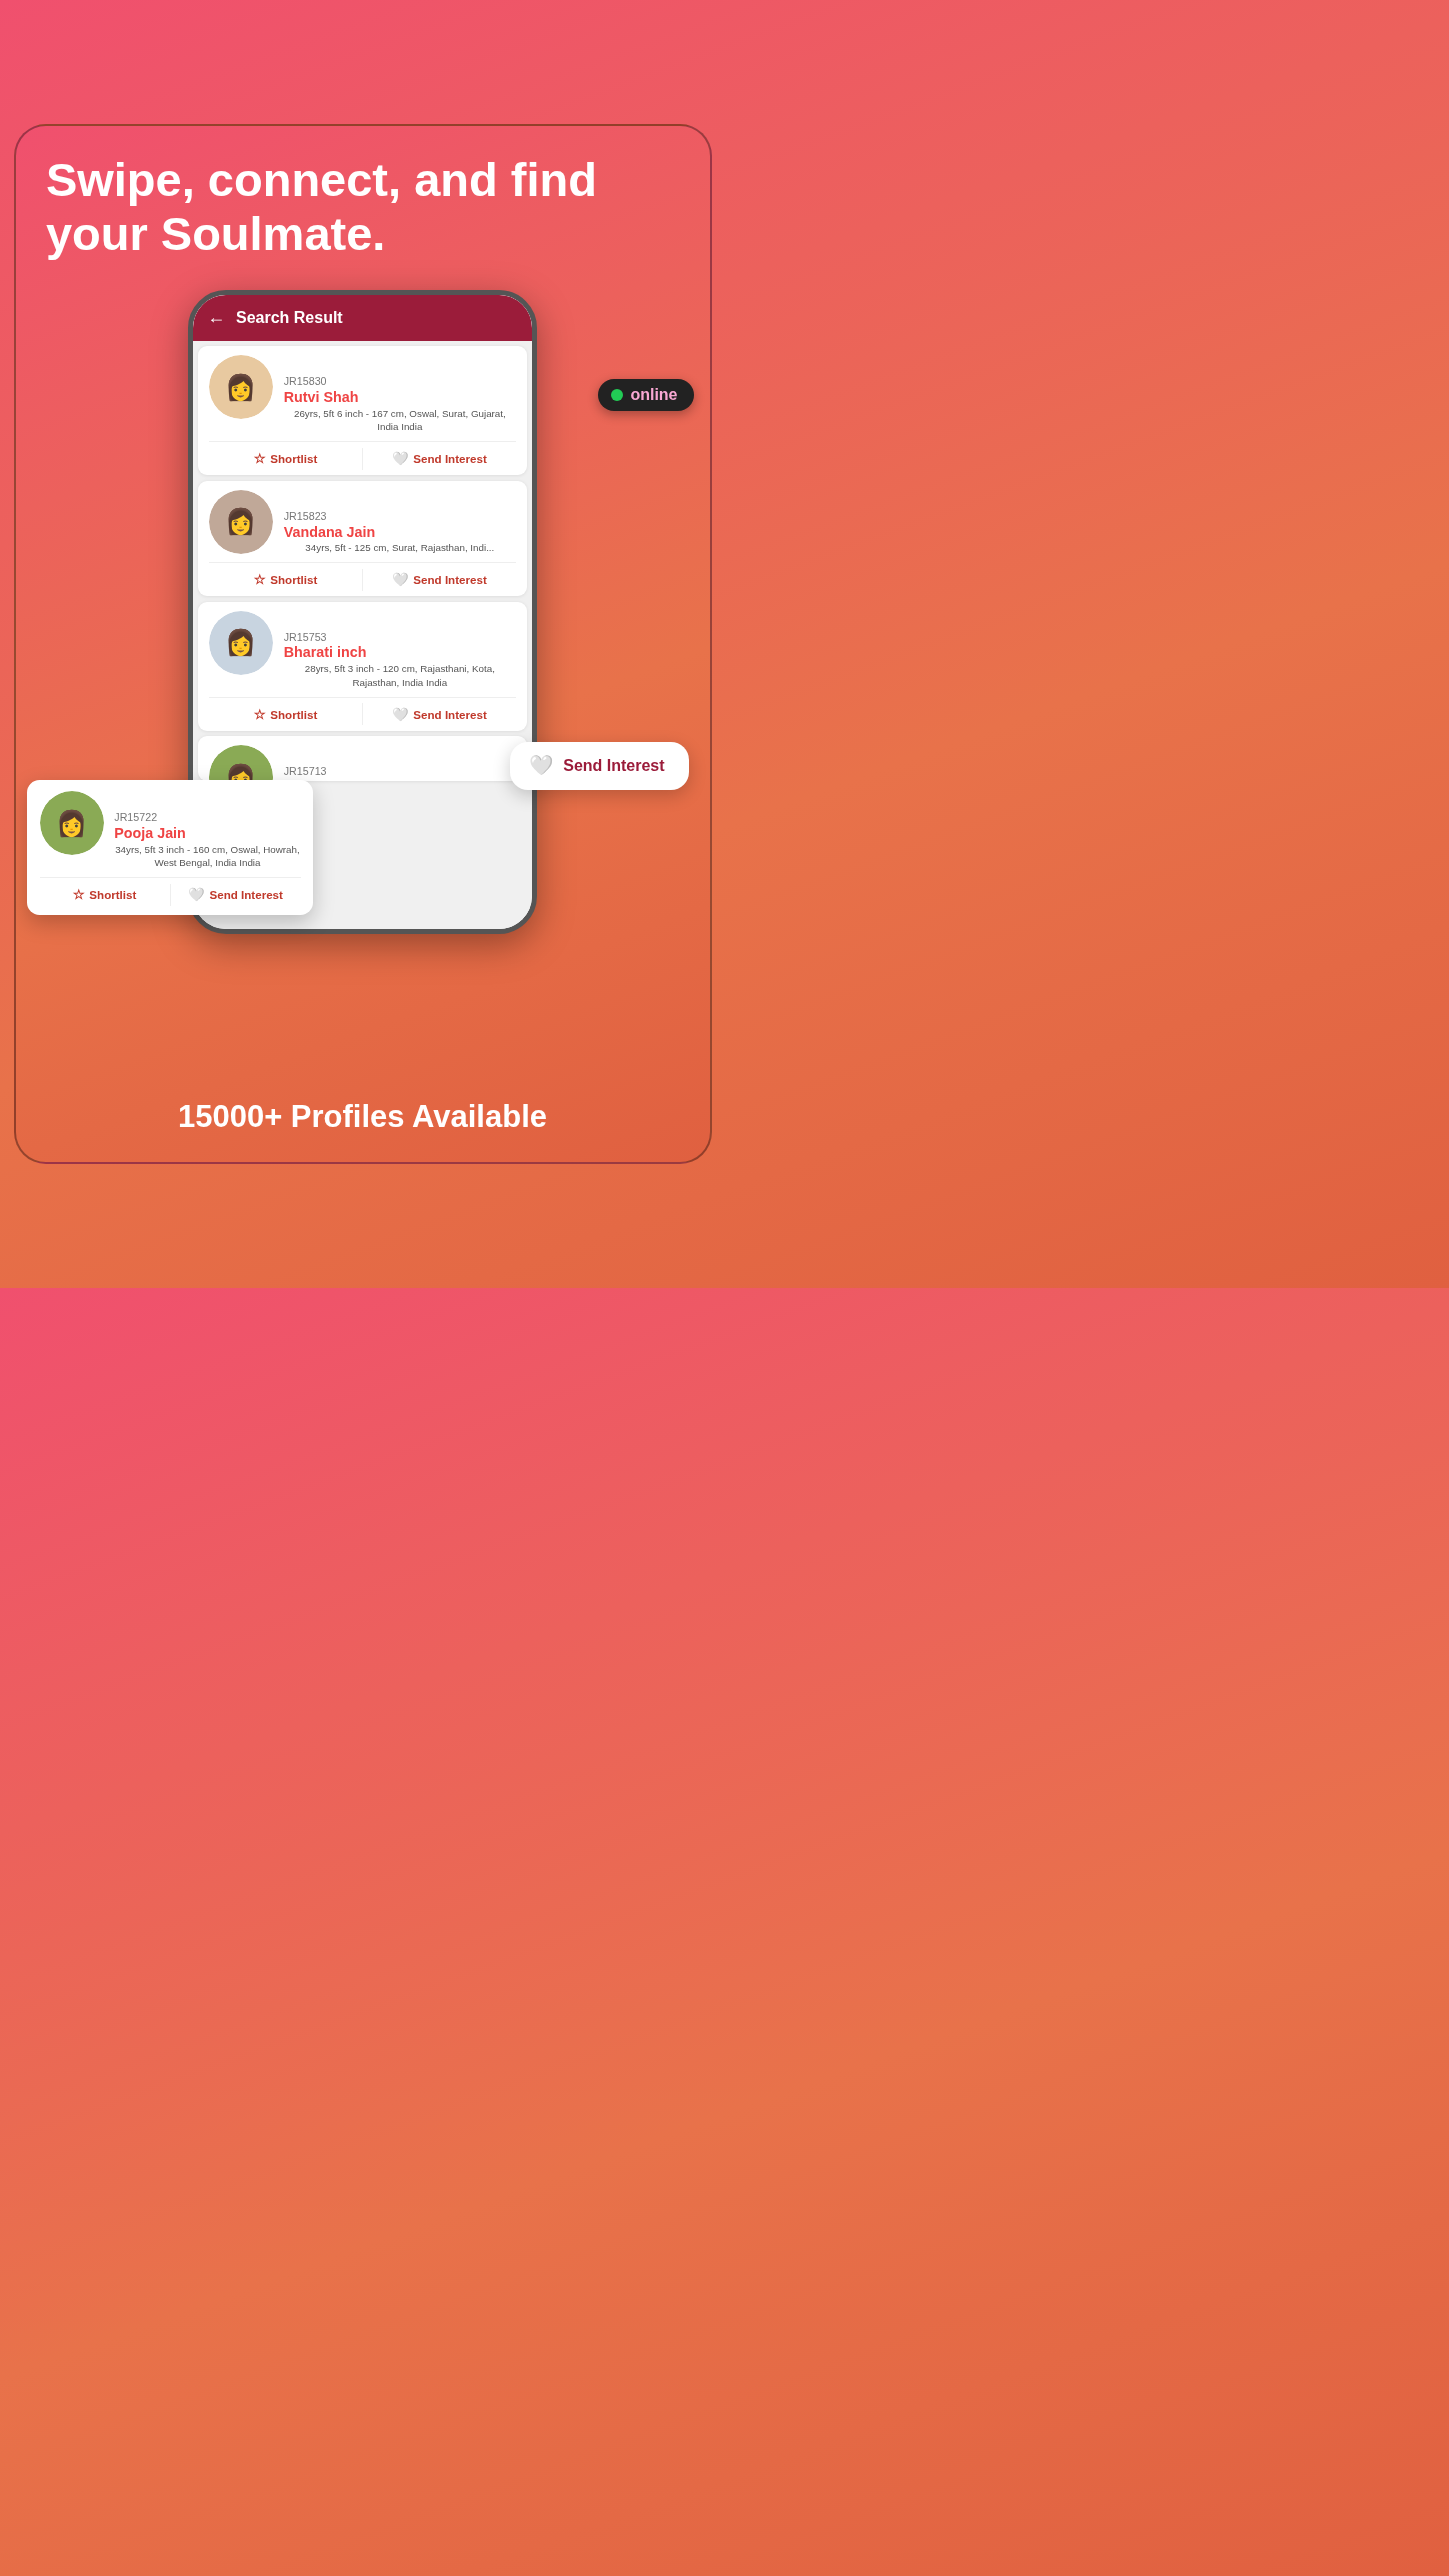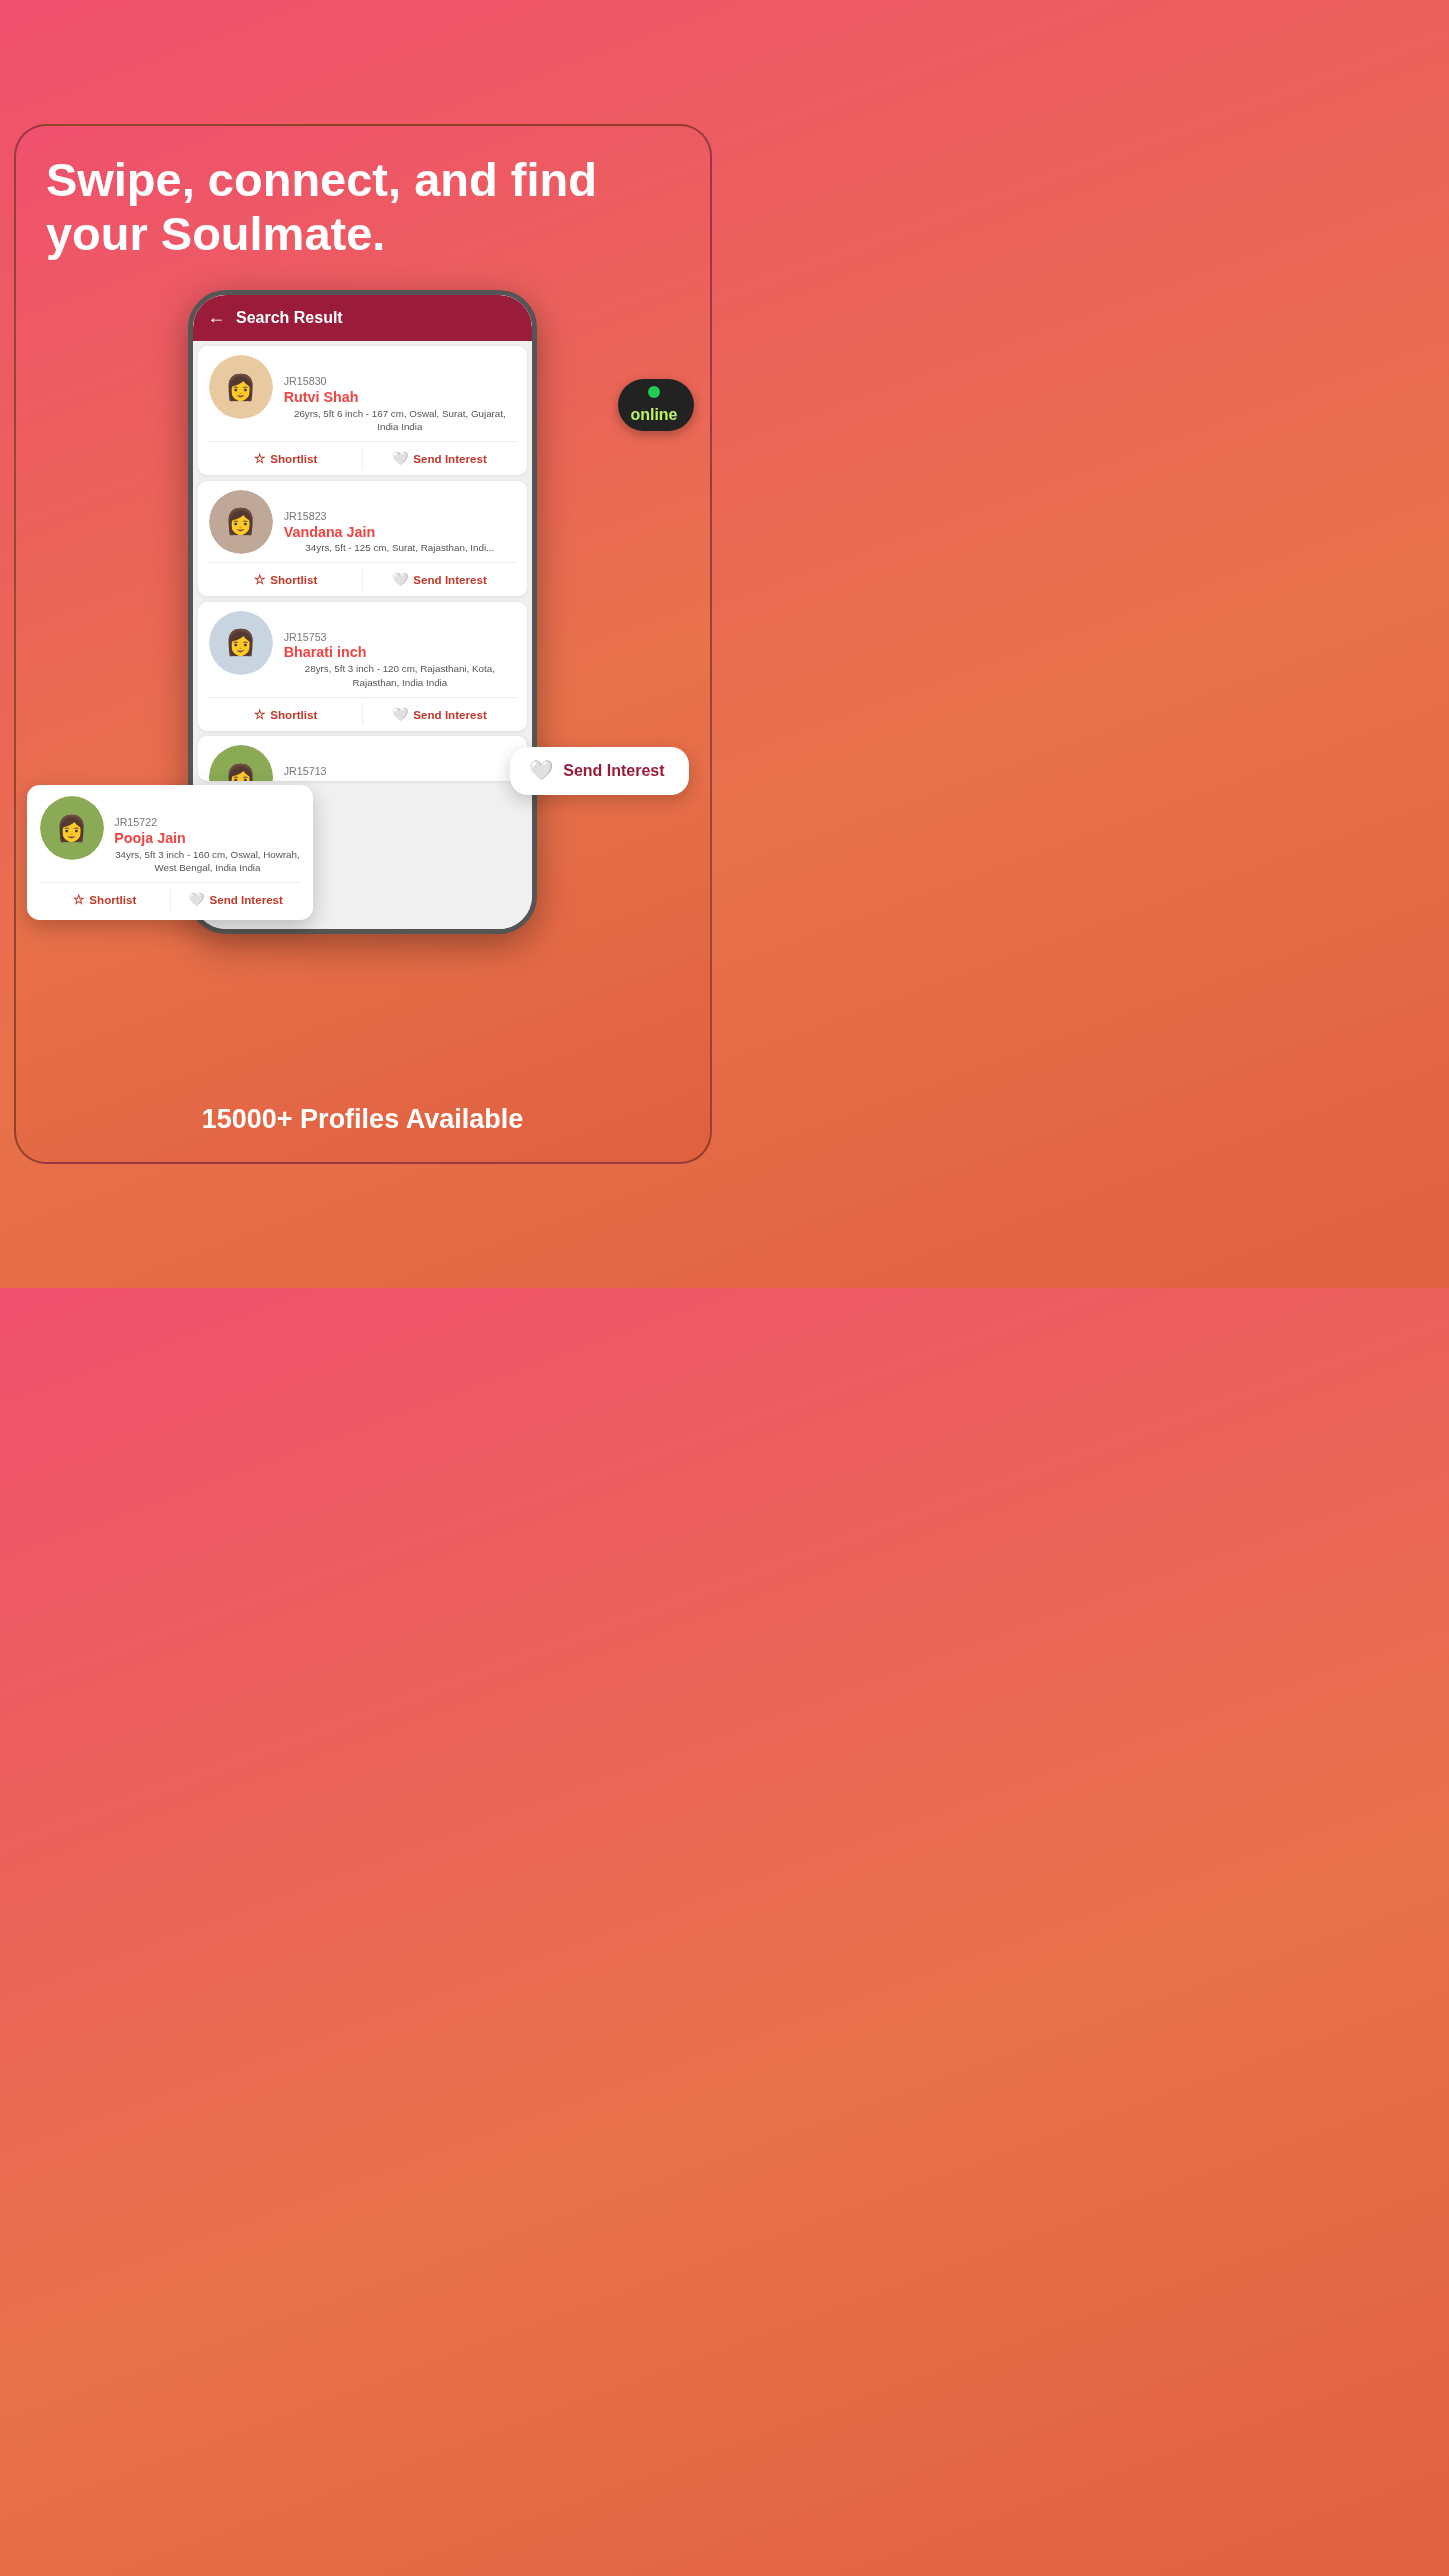--- a/index.html
+++ b/index.html
@@ -179,31 +179,30 @@
     .star-icon, .heart-icon {
       font-size: 13.4px;
     }
 
     
     .online-badge {
       position: absolute;
       top: 98px;
       right: -9px;
       background: #222;
-      color: #bef264;
+      color: #f9a8d4;
       border-radius: 27px;
       padding: 7.2px 16px 7.2px 12.5px;
       display: flex;
       align-items: center;
       gap: 7.2px;
       font-size: 16px;
       font-weight: 600;
       z-index: 10;
       box-shadow: 0 3.6px 10.7px rgba(0,0,0,0.3);
-      flex-direction: column;
     }
 
     .online-dot {
       width: 12.5px;
       height: 12.5px;
       background: #22cc55;
       border-radius: 50%;
       flex-shrink: 0;
     }
 
@@ -261,21 +260,21 @@
     .floating-card-actions {
       display: flex;
       border-top: 0.9px solid #eee;
       padding-top: 5.4px;
       gap: 0;
     }
 
     .footer-text {
       text-align: center;
       color: #fff;
-      font-size: 27px;
+      font-size: 31px;
       font-weight: 800;
       padding: 14.3px 0 5.4px 0;
     }
   </style>
 </head>
 <body>
 
 <div class="outer-frame">
 
   <div class="headline">Swipe, connect, and find your Soulmate.</div>

